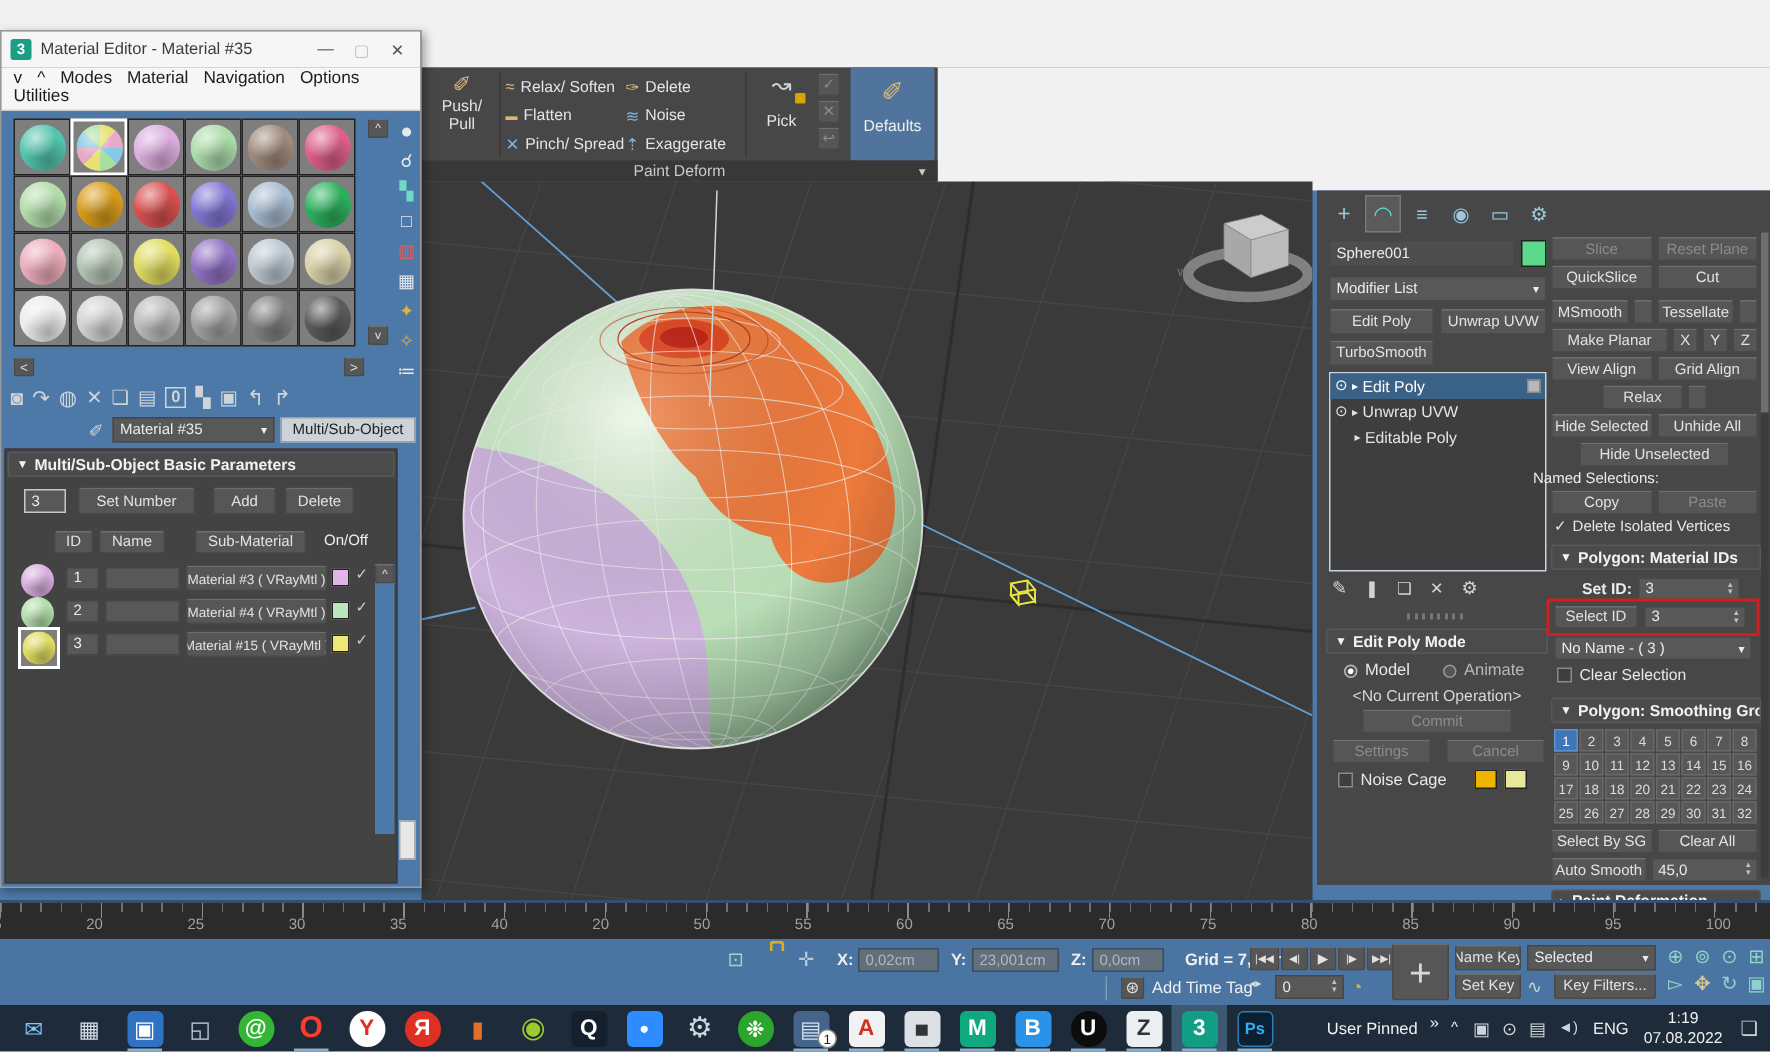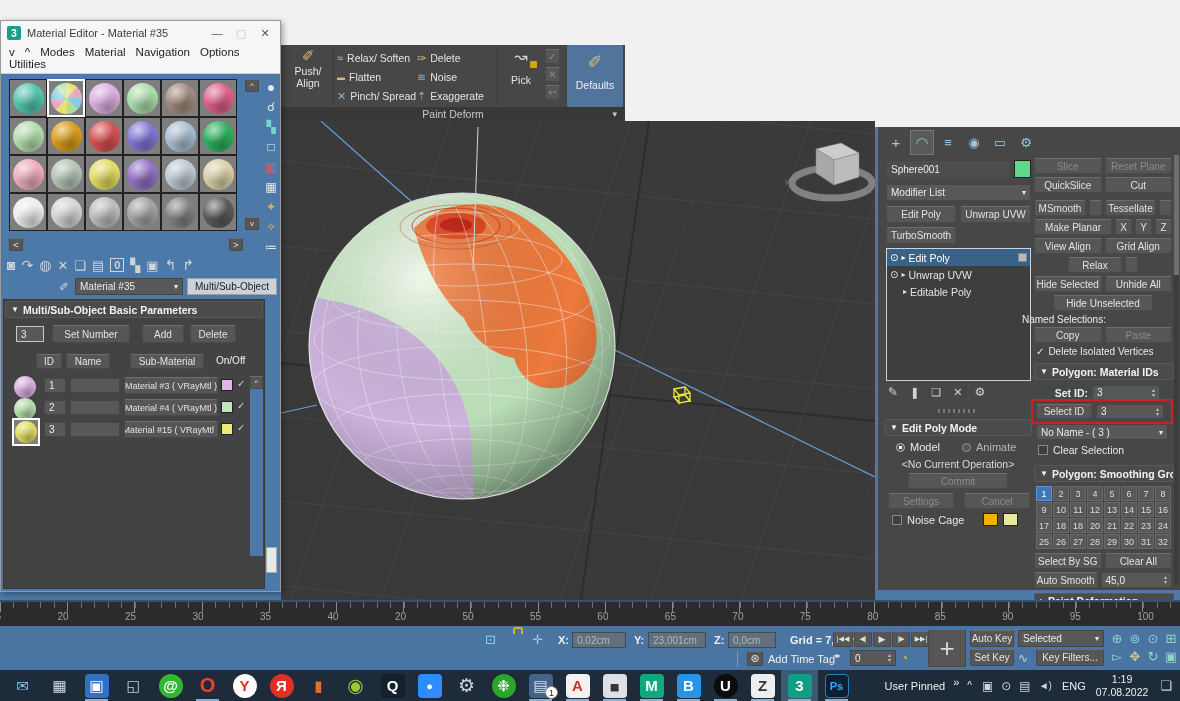--- a/index.html
+++ b/index.html
@@ -43,21 +43,21 @@
 
 <div id="root">
 
   <div class="abs" style="left:0;top:0;width:1180px;height:45px;background:#f1f1f1"></div>
   <div class="abs" style="left:625px;top:45px;width:555px;height:82px;background:#f1f1f1"></div>
 
   <div class="abs" style="left:281px;top:45px;width:344px;height:76px;background:#474747">
     <div class="abs" style="left:4px;top:2px;width:46px;height:58px;text-align:center">
       <div class="ico" style="font-size:15px;color:#d8b878;justify-content:center">✐</div>
       <div style="font-size:10.5px;color:#e4e4e4">Push/</div>
-      <div style="font-size:10.5px;color:#e4e4e4">Align</div>
+      <div style="font-size:10.5px;color:#e4e4e4">Pull</div>
     </div>
     <div class="vline" style="left:52px"></div>
     <div class="abs flex" style="left:56px;top:4px;height:18px;gap:4px">
       <span class="ico" style="color:#d8b878">≈</span>
       <span style="font-size:10.5px;color:#e4e4e4">Relax/ Soften</span>
     </div>
     <div class="abs flex" style="left:56px;top:23px;height:18px;gap:4px">
       <span class="ico" style="color:#d8b878;font-size:8px">▬</span>
       <span style="font-size:10.5px;color:#e4e4e4">Flatten</span>
     </div>
@@ -650,21 +650,21 @@
     <span class="abs ico" style="left:833px;top:25px;font-size:8px;color:#d0d8e0">◂▸</span>
     <span class="abs fld" style="left:850px;top:24px;width:46px;height:16px">
       <span>0</span>
       <span class="spn">
           <span>▴</span>
           <span>▾</span>
         </span>
     </span>
     <span class="abs ico" style="left:901px;top:25px;font-size:12px;color:#e0b030">◔</span>
     <div class="abs btn" style="left:928px;top:3px;width:38px;height:38px;font-size:26px;color:#d8d8d8">+</div>
-    <div class="abs btn" style="left:970px;top:4px;width:44px;height:17px">Auto Key</div>
+    <div class="abs btn" style="left:970px;top:4px;width:44px;height:17px">Name Key</div>
     <div class="abs btn" style="left:970px;top:23px;width:44px;height:17px">Set Key</div>
     <div class="abs fld" style="left:1018px;top:4px;width:86px;height:17px">
       <span>Selected</span>
       <span style="margin-left:auto;font-size:8px">▾</span>
     </div>
     <span class="abs ico" style="left:1018px;top:25px;font-size:12px;color:#c8d4dc">∿</span>
     <div class="abs btn" style="left:1036px;top:23px;width:68px;height:17px">Key Filters...</div>
     
     <div class="abs" style="left:1108px;top:3px;width:72px;display:flex;flex-wrap:wrap">
       <span class="ico" style="width:18px;height:18px;font-size:13px;color:#8fd4c8">⊕</span>

